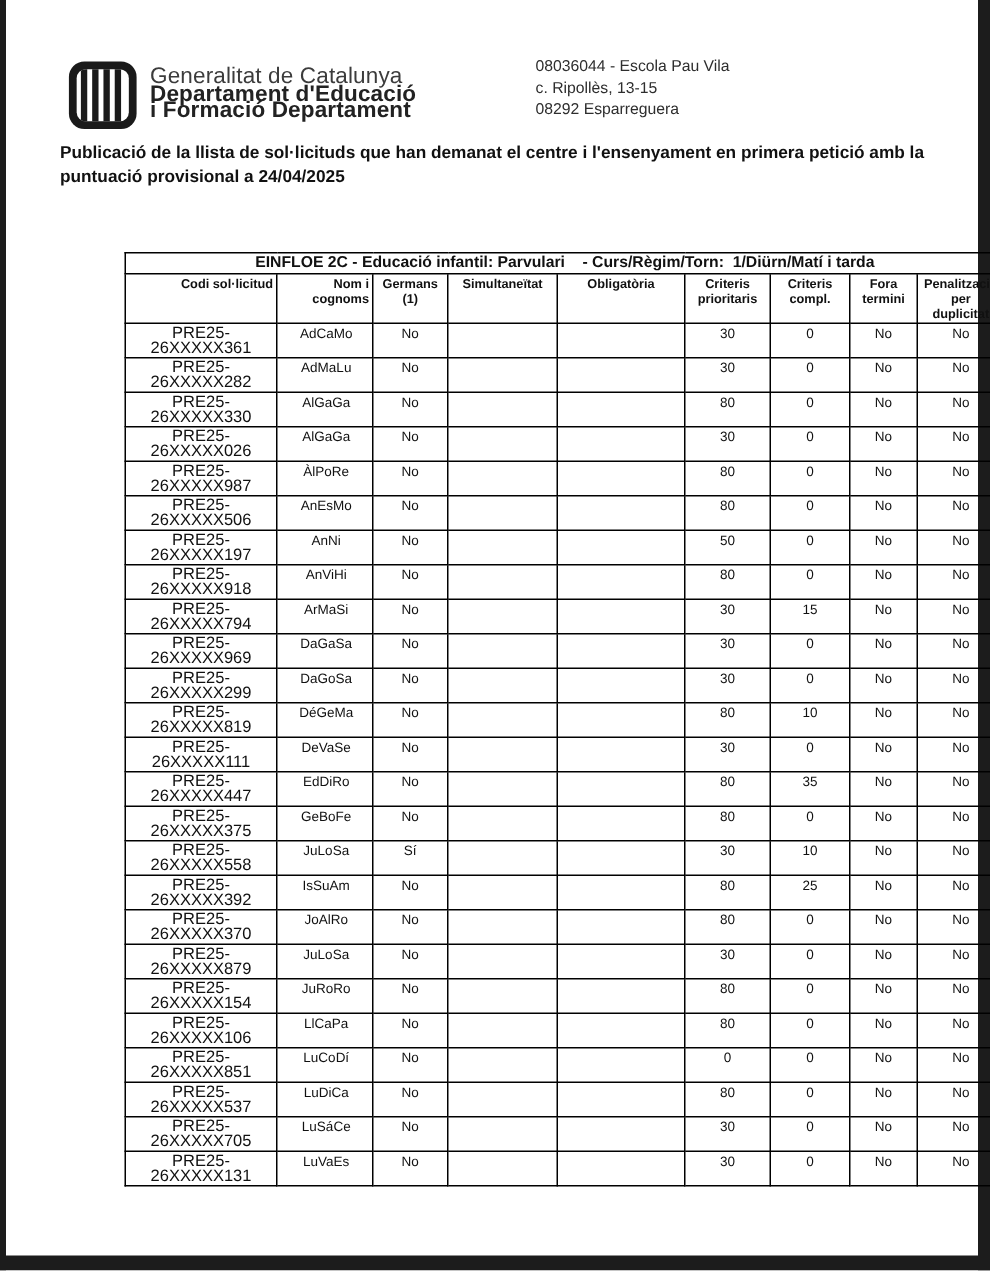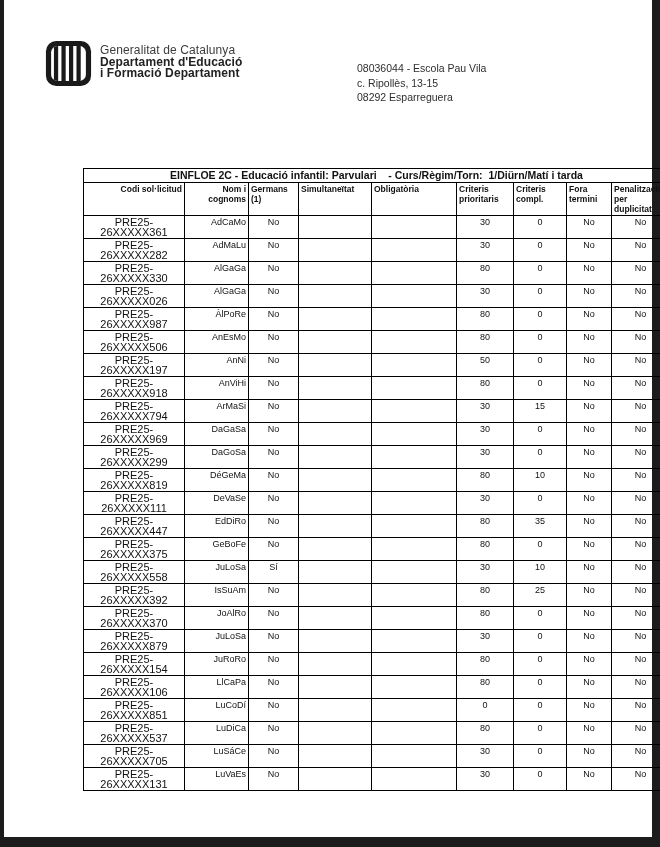--- a/index.html
+++ b/index.html
@@ -11,38 +11,38 @@
     overflow:hidden;
   }
   
   .edge-left  { position:absolute; left:0;  top:0; width:4px;  height:847px; background:#1c1c1c; }
   .edge-right { position:absolute; right:0; top:0; width:8px;  height:847px; background:#1c1c1c; }
   .edge-bottom{ position:absolute; left:0;  bottom:0; width:660px; height:10px; background:#1c1c1c; }
 
   
   .logo-block { position:absolute; left:45px; top:40px; display:flex; gap:8px; }
   .logo-svg { width:47px; height:47px; flex:0 0 auto; }
-  .org-lines { padding-top:5px; font-size:12px; line-height:11.5px; color:#3c3c3c; letter-spacing:.1px; }
+  .org-lines { padding-top:5px; font-size:15px; line-height:11.5px; color:#3c3c3c; letter-spacing:.1px; }
   .org-lines .b { font-weight:bold; color:#222; }
 
-  .address { position:absolute; left:357px; top:37px; font-size:10.5px; line-height:14.5px; color:#2e2e2e;margin-top:24px; }
+  .address { position:absolute; left:357px; top:37px; font-size:10.5px; line-height:14.5px; color:#2e2e2e; }
 
   .doc-title { position:absolute; left:40px; top:94px; width:578px; font-weight:bold; font-size:11.5px; line-height:16px; color:#111; }
   .doc-title .t1 { margin-bottom:0; }
 
   
   .grid-wrap { position:absolute; left:37px; top:168px; width:586px;margin-left:46px; }
   table.grid { border-collapse:collapse; table-layout:fixed; width:586px; }
   .grid th, .grid td { border:1.5px solid #000; padding:1px 2px; overflow:hidden; vertical-align:top; }
   .grid th.group { font-size:10.5px; font-weight:bold; text-align:center; height:12px; padding:0 2px 1px; }
-  .grid th.colh  { font-size:8.5px; font-weight:bold; white-space:pre-line; height:24px; line-height:10px; text-align:left; }
+  .grid th.colh  { font-size:8.5px; font-weight:bold; white-space:pre-line; height:24px; line-height:10px; text-align:center; }
   .grid th.colh.left { text-align:right; padding-left:4px; }
   .grid td { font-size:9px; line-height:10px; height:20px; text-align:center; }
   .grid td.c0 { font-size:11px; white-space:pre-line; }
-  .grid td.c1 { text-align:right; padding-left:4px; }
+  .grid td.c1 { text-align:center; padding-left:4px; }
 </style>
 </head>
 <body>
 
 <div class="edge-left"></div>
 <div class="edge-right"></div>
 <div class="edge-bottom"></div>
 
 <div class="logo-block">
   <svg class="logo-svg" viewBox="0 0 100 100" aria-hidden="true">
@@ -67,20 +67,21 @@
   </div>
 </div>
 
 <div class="address">
   <div>08036044 - Escola Pau Vila</div>
   <div>c. Ripollès, 13-15</div>
   <div>08292 Esparreguera</div>
 </div>
 
 <div class="doc-title">
+  <div class="t2">Publicació de la llista de sol·licituds que han demanat el centre i l'ensenyament en primera petició amb la puntuació provisional a 24/04/2025</div>
 </div>
 
 <div class="grid-wrap">
   <table class="grid">
     <colgroup>
       <col style="width:101px">
         <col style="width:64px">
         <col style="width:50px">
       <col style="width:73px">
         <col style="width:85px">

